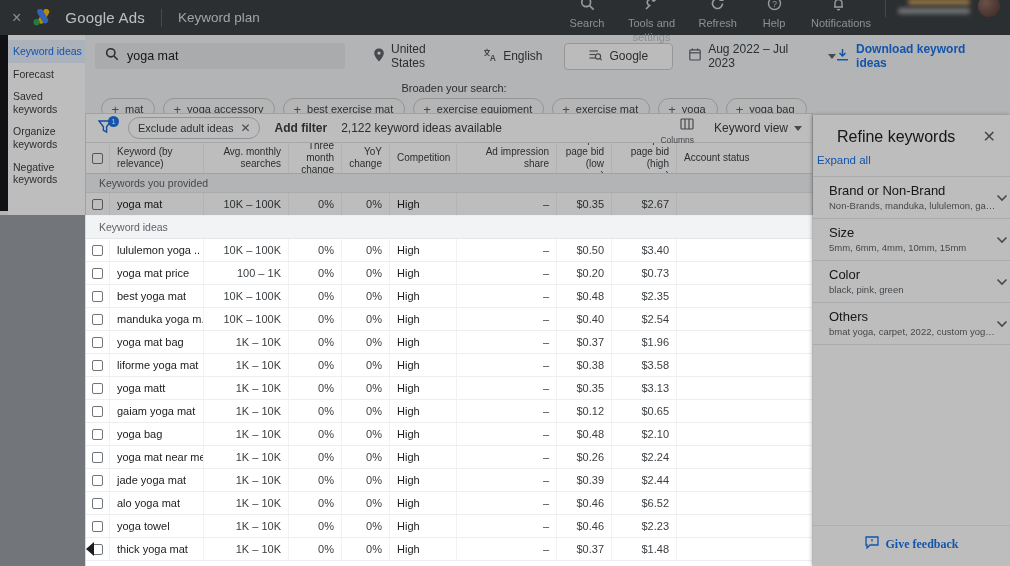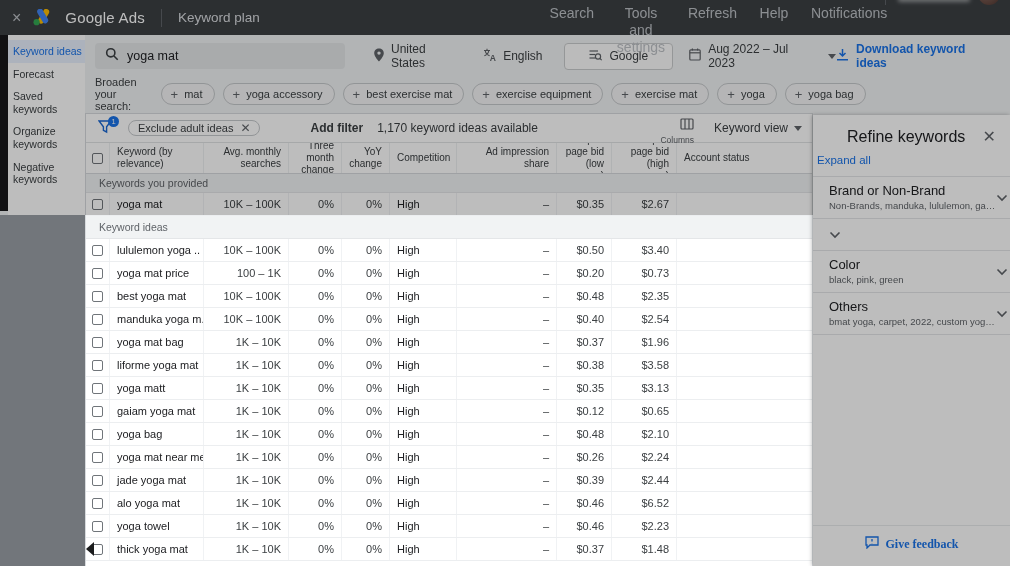--- a/index.html
+++ b/index.html
@@ -13,21 +13,21 @@
   .tb-left{ display:flex; align-items:center; gap:12px; padding-left:12px; }
   .tb-close{ color:#bdc1c6; font-size:16px; line-height:1; cursor:pointer; }
   .tb-logo{ width:20px; height:17px; position:relative; }
   .tb-brand{ color:#ffffff; font-size:15px; letter-spacing:.2px; }
   .tb-divider{ width:1px; height:18px; background:#5f6368; margin:0 4px; }
   .tb-page{ color:#dadce0; font-size:13.5px; }
   .tb-right{ margin-left:auto; display:flex; align-items:flex-start; gap:20px; padding-right:10px; }
   .tb-action{ display:flex; flex-direction:column; align-items:center; gap:2px;
               padding-top:5px; cursor:pointer; min-width:34px; }
   .tb-action svg{ stroke:#cfd3d7; }
-  .tb-action .lbl{ color:#bdc1c6; font-size:14px; text-align:center; line-height:1.2; max-width:54px; }
+  .tb-action .lbl{ color:#bdc1c6; font-size:11px; text-align:center; line-height:1.2; max-width:54px; }
   .tb-acct{ display:flex; align-items:center; gap:8px; padding-top:4px; }
   .tb-acct-divider{ width:1px; height:22px; background:#5f6368; margin-right:4px; }
   .tb-acct-lines{ display:flex; flex-direction:column; gap:3px; align-items:flex-end; }
   .blurline1{ width:62px; height:6px; border-radius:2px; background:#c69a5a; filter:blur(2px); }
   .blurline2{ width:72px; height:6px; border-radius:2px; background:#97999c; filter:blur(2px); }
   .avatar{ width:22px; height:22px; border-radius:50%; background:#6d4c41;
            background:radial-gradient(circle at 35% 35%, #8d6e63, #4e342e); }
 
   
   .leftstrip{ position:absolute; left:0; top:35px; width:8px; height:176px; background:#17181a; z-index:6; }
@@ -50,40 +50,40 @@
   .network-btn{ margin-left:22px; display:flex; align-items:center; gap:7px; font-size:12px; color:#3c4043;
                 border:1px solid #caccce; border-radius:4px; height:27px; padding:0 24px; background:#fdfdfd; cursor:pointer; }
   .daterange{ margin-left:16px; display:flex; align-items:center; gap:7px; font-size:12px; color:#3c4043; cursor:pointer; }
   .caret-dn{ width:0; height:0; border-left:4px solid transparent; border-right:4px solid transparent;
              border-top:5px solid #5f6368; margin-left:6px; }
   .download{ margin-left:auto; display:flex; align-items:center; gap:7px; font-size:12px;
              color:#1a73e8; font-weight:bold; cursor:pointer; }
 
   
   .broaden-row{ position:absolute; left:85px; top:82px; width:728px; height:24px; display:flex;
-                align-items:center; gap:24px; padding-left:10px; font-size:11px; color:#3c4043; z-index:7; }
+                align-items:center; gap:4px; padding-left:10px; font-size:11px; color:#3c4043; z-index:7;flex-direction:column; }
   .chip{ display:flex; align-items:center; gap:6px; height:22px; padding:0 11px 0 9px;
          border:1px solid #c6c9cc; border-radius:12px; font-size:11px; color:#3c4043;
          background:#f4f5f6; cursor:pointer; white-space:nowrap; }
   .chip .plus{ font-size:13px; color:#5f6368; line-height:1; }
 
   
   .table-card{ position:absolute; left:85px; top:113px; width:728px; height:453px; background:#fff;
                border:1px solid #d7dadd; border-bottom:none; z-index:8;
                --cols:24px 94px 85px 53px 48px 67px 100px 55px 65px 1fr; }
   .filter-row{ height:29px; display:flex; align-items:center; gap:14px;
                padding:0 10px 0 12px; border-bottom:1px solid #e0e3e5; }
   .funnel-wrap{ position:relative; width:16px; height:16px; cursor:pointer; }
   .funnel-badge{ position:absolute; top:-4px; right:-5px; width:11px; height:11px; border-radius:50%;
                  background:#1a73e8; color:#fff; font-size:7.5px; display:flex; align-items:center;
                  justify-content:center; }
-  .x-chip{ display:flex; align-items:center; gap:7px; height:16px; padding:0 9px;
+  .x-chip{ display:flex; align-items:center; gap:7px; height:22px; padding:0 9px;
            border:1px solid #c6c9cc; border-radius:12px; font-size:11px; color:#3c4043; cursor:pointer; }
   .x-chip .x{ color:#5f6368; font-size:12px; }
-  .add-filter{ font-size:12px; color:#3c4043; font-weight:bold; cursor:pointer;margin-left:36px; }
+  .add-filter{ font-size:12px; color:#3c4043; font-weight:bold; cursor:pointer; }
   .ideas-count{ font-size:12px; color:#3c4043; }
   .fr-right{ margin-left:auto; display:flex; align-items:center; gap:20px; }
   .columns-btn{ display:flex; flex-direction:column; align-items:flex-end; gap:1px; cursor:pointer; padding-top:4px; }
   .columns-btn .lbl{ font-size:8.5px; color:#5f6368; }
   .view-btn{ display:flex; align-items:center; font-size:12px; color:#3c4043; cursor:pointer; }
 
   .thead{ display:grid; grid-template-columns:var(--cols); height:31px; border-bottom:1px solid #d7dadd; }
   .th{ font-size:10px; color:#3c4043; display:flex; align-items:center; padding:2px 7px;
        line-height:1.2; border-right:1px solid #eef0f2; overflow:hidden; }
   .th:last-child{ border-right:none; }
@@ -99,21 +99,21 @@
   .td{ font-size:11px; color:#202124; display:flex; align-items:center; padding:0 7px;
        border-right:1px solid #f0f2f4; overflow:hidden; white-space:nowrap; }
   .td:last-child{ border-right:none; }
   .td.num{ justify-content:flex-end; color:#3c4043; }
   .td.c-check{ justify-content:center; padding:0; }
   .checkbox{ width:11px; height:11px; border:1.5px solid #70757a; border-radius:2px; background:#fff; cursor:pointer; }
 
   
   .right-panel{ position:absolute; left:813px; top:115px; width:197px; height:451px; background:#fff;
                 box-shadow:-1px 0 4px rgba(0,0,0,0.28); display:flex; flex-direction:column; z-index:9; }
-  .rp-head{ display:flex; align-items:center; justify-content:space-between; padding:13px 14px 2px 34px; }
+  .rp-head{ display:flex; align-items:center; justify-content:space-between; padding:13px 14px 2px 24px; }
   .rp-title{ font-size:16px; color:#202124; }
   .rp-close{ font-size:16px; color:#5f6368; cursor:pointer; line-height:1; }
   .rp-expand{ font-size:11.5px; color:#1a73e8; padding:6px 4px 10px; cursor:pointer; }
   .rp-sections{ border-top:1px solid #e4e6e8; }
   .rp-section{ display:flex; align-items:center; padding:6px 2px 7px 16px; border-bottom:1px solid #e4e6e8; cursor:pointer; }
   .rp-sec-text{ flex:1; overflow:hidden; }
   .rp-sec-title{ font-size:13px; color:#202124; margin-bottom:2px; }
   .rp-sec-sub{ font-size:9.5px; color:#5f6368; white-space:nowrap; overflow:hidden; text-overflow:ellipsis; }
   .rp-footer{ margin-top:auto; border-top:1px solid #e9ebed; display:flex; align-items:center;
               justify-content:center; gap:7px; padding:10px 0 13px; font-size:12px; color:#1a73e8;
@@ -313,21 +313,21 @@
         <svg width="14" height="14" viewBox="0 0 14 14">
             <path d="M1 1 h12 L8.6 6.8 V12 l-3.2 -1.6 V6.8 Z" fill="none" stroke="#1967d2" stroke-width="1.4"></path>
           </svg>
         <span class="funnel-badge">1</span>
       </span>
       <span class="x-chip">
         <span>Exclude adult ideas</span>
         <span class="x">✕</span>
       </span>
       <span class="add-filter">Add filter</span>
-      <span class="ideas-count">1,170 keyword ideas available</span>
+      <span class="ideas-count">2,122 keyword ideas available</span>
       <span class="fr-right">
         <span class="columns-btn">
           <span>
             <svg width="14" height="12" viewBox="0 0 14 12" fill="none" stroke="#5f6368" stroke-width="1.2">
               <rect x="1" y="1" width="12" height="10" rx="1"></rect>
                 <line x1="5" y1="1" x2="5" y2="11"></line>
                 <line x1="9" y1="1" x2="9" y2="11"></line>
             </svg></span>
           <span class="lbl">Columns</span>
         </span>
@@ -582,20 +582,24 @@
     <span class="rp-sec-text">
       <div class="rp-sec-title">Brand or Non-Brand</div>
       <div class="rp-sec-sub">Non-Brands, manduka, lululemon, gaiam, jad...</div>
     </span>
     <span>
       <svg width="12" height="8" viewBox="0 0 12 8" fill="none" stroke="#5f6368" stroke-width="1.6">
         <polyline points="1.5,1.5 6,6 10.5,1.5"></polyline>
       </svg></span>
   </div>
         <div class="rp-section">
+    <span class="rp-sec-text">
+      <div class="rp-sec-title">Size</div>
+      <div class="rp-sec-sub">5mm, 6mm, 4mm, 10mm, 15mm</div>
+    </span>
     <span>
       <svg width="12" height="8" viewBox="0 0 12 8" fill="none" stroke="#5f6368" stroke-width="1.6">
         <polyline points="1.5,1.5 6,6 10.5,1.5"></polyline>
       </svg></span>
   </div>
         <div class="rp-section">
     <span class="rp-sec-text">
       <div class="rp-sec-title">Color</div>
       <div class="rp-sec-sub">black, pink, green</div>
     </span>

